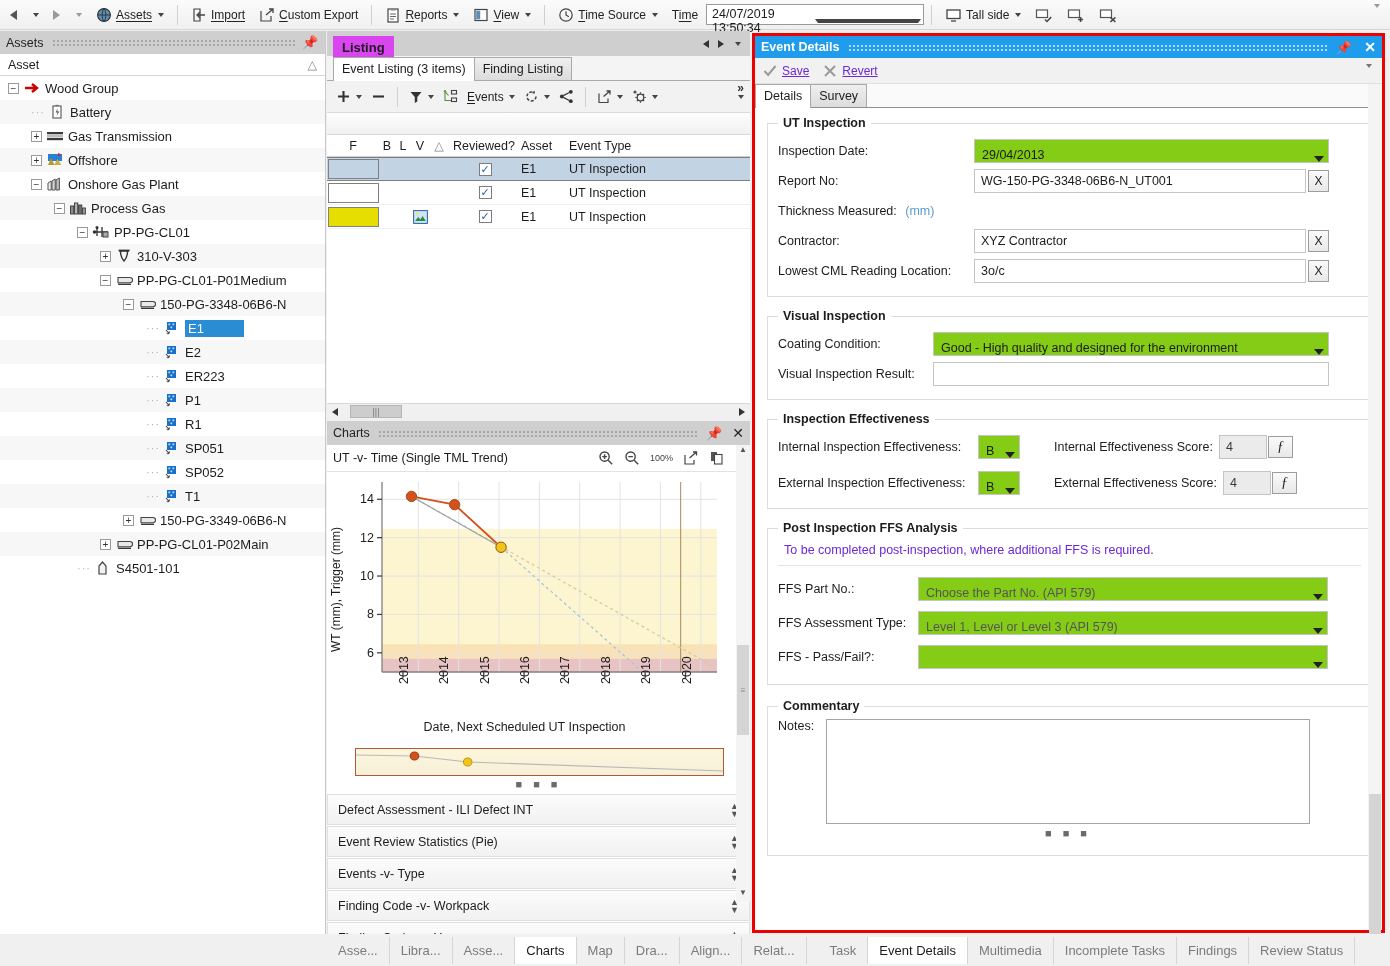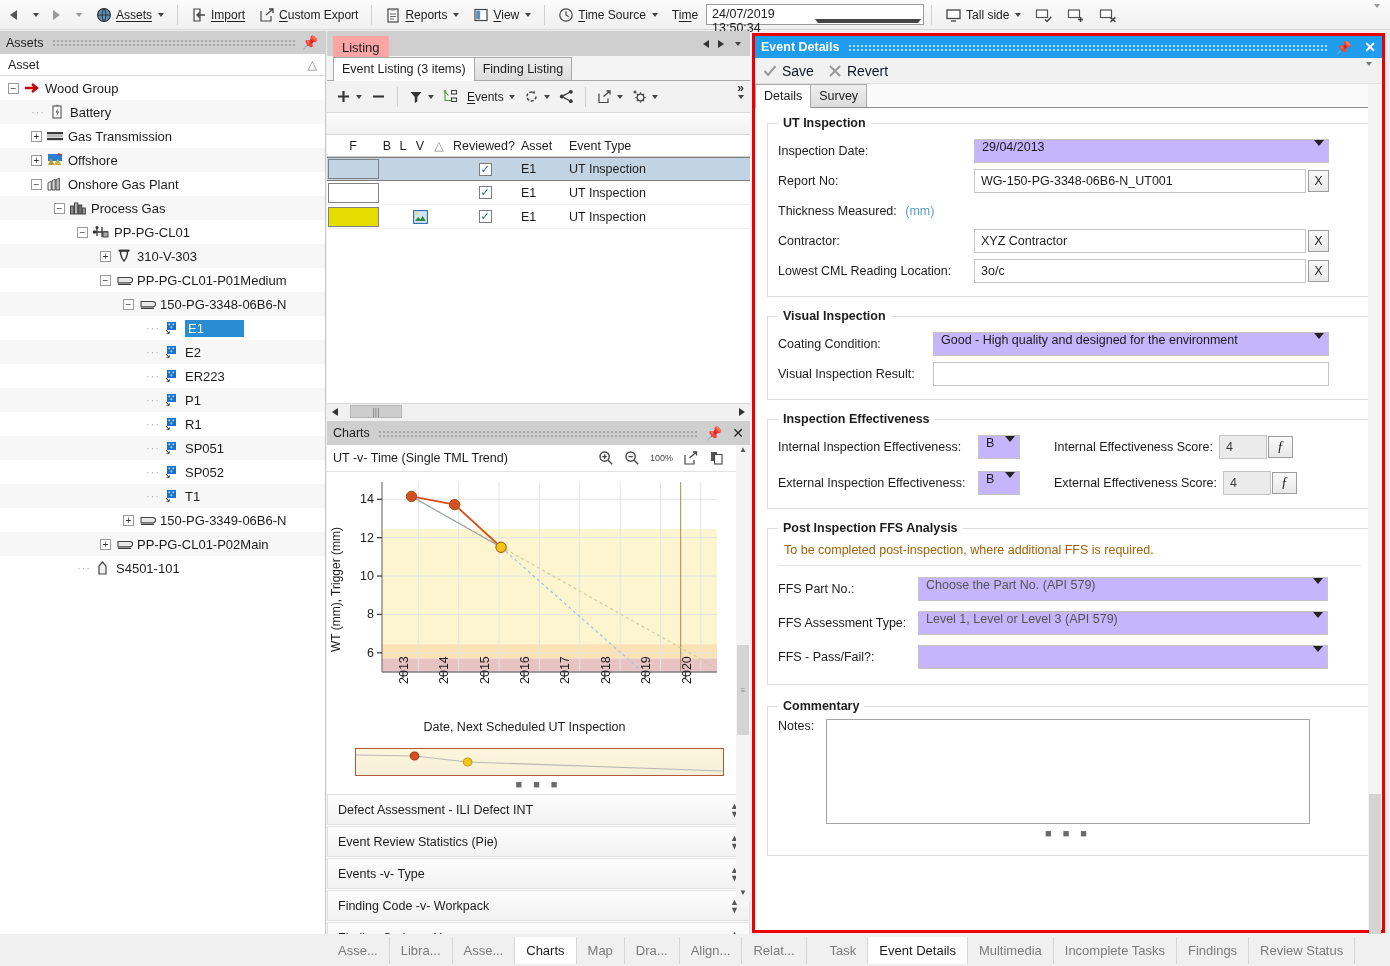--- a/index.html
+++ b/index.html
@@ -54,21 +54,21 @@
   .exp { width: 11px; height: 11px; border: 1px solid #9a9a9a; background: #fff;
          display: inline-flex; align-items: center; justify-content: center;
          font-size: 10px; line-height: 9px; color: #333; margin-right: 4px; cursor: pointer; flex: none; }
   .ticon { width: 18px; height: 16px; margin-right: 4px; display: inline-block; flex: none; }
   .lbl { font-size: 13px; }
   .dotline { color: #b5b5b5; letter-spacing: 1px; margin-right: 2px; font-size: 11px; }
 
   
   .listing-panel { position: absolute; left: 327px; top: 31px; width: 423px; height: 388px; background: #fff; }
   .listing-cap { height: 25px; background: #cfcfcf; display: flex; align-items: center; padding: 0 6px; }
-  .lcap-title { background: #fca5a5; padding: 4px 9px 5px; font-size: 13px; margin-top: 8px; }
+  .lcap-title { background: #d946ef; padding: 4px 9px 5px; font-size: 13px; margin-top: 8px; font-weight: bold; }
   .mini-nav { display: flex; gap: 9px; align-items: center; margin-left: auto; padding-right: 3px; }
   .tri-l { width:0;height:0;border-top:4px solid transparent;border-bottom:4px solid transparent;border-right:6px solid #333;}
   .tri-r { width:0;height:0;border-top:4px solid transparent;border-bottom:4px solid transparent;border-left:6px solid #333;}
   .tabs-row { display: flex; align-items: flex-end; height: 25px; padding-left: 6px;
               background: #f4f4f4; border-bottom: 1px solid #a9a9a9; }
   .tab { padding: 4px 8px 4px; font-size: 12.5px; border: 1px solid #a9a9a9; border-bottom: none;
          background: linear-gradient(#efefef,#dcdcdc); margin-right: -1px; cursor: pointer; }
   .tab.active { background: #fff; position: relative; top: 1px; padding-bottom: 5px; }
   .list-tb { height: 32px; background: #f2f2f2; border-bottom: 1px solid #dadada;
              display: flex; align-items: center; padding: 0 6px; gap: 3px; position: relative; }
@@ -106,41 +106,41 @@
   
   .ed-panel { position: absolute; left: 752px; top: 33px; width: 633px; height: 900px;
               border: 3px solid #ee0000; background: #fff; }
   .ed-cap { height: 22px; background: #1f9cec; display: flex; align-items: center;
             padding: 0 6px; color: #fff; font-size: 12.5px; font-weight: bold; }
   .ed-dotfill { flex: 1; height: 7px; margin: 0 8px;
                 background-image: radial-gradient(rgba(255,255,255,.65) 40%, transparent 41%);
                 background-size: 4px 4px; }
   .ed-tb { height: 26px; background: #f1f1f1; display: flex; align-items: center; padding: 0 8px; gap: 14px;
            border-bottom: 1px solid #e0e0e0; position: relative; }
-  .ed-tb span { color: #0f172a; font-size: 14px; }
+  .ed-tb span { color: #6d28d9; font-size: 12px; text-decoration: underline; }
   .ed-tabs { display: flex; align-items: flex-end; height: 24px; padding-left: 0;
              background: #fafafa; border-bottom: 1px solid #8f8f8f; }
   .fieldset { border: 1px solid #dcdcdc; margin: 8px 10px 0 12px; padding: 6px 10px 10px; position: relative; }
   .fieldset > legend { padding: 0 5px; font-size: 12.5px; font-weight: bold; color: #1c1c1c; }
   .frow { display: flex; align-items: center; height: 30px; }
   .flabel { font-size: 12.5px; white-space: nowrap; }
   .finput { height: 24px; border: 1px solid #c4c4c4; background: #fff; display: flex; align-items: center;
             padding: 0 6px; font-size: 12.5px; color: #1c1c1c; }
-  .fsel { height: 24px; border: 1px solid #c4c4c4; background: #c4b5fd; display: flex; align-items: flex-start;
+  .fsel { height: 24px; border: 1px solid #c4c4c4; background: #84cc16; display: flex; align-items: flex-end;
           padding: 0 4px 0 7px; font-size: 12.5px; }
   .fsel .caret2, .finput .caret2 { margin-left: auto; width:0;height:0;
         border-left:5px solid transparent;border-right:5px solid transparent;border-top:6px solid #222; }
   .xbtn { width: 21px; height: 22px; border: 1px solid #9d9d9d; background: linear-gradient(#fafafa,#e8e8e8);
           display: flex; align-items: center; justify-content: center; font-size: 12px; margin-left: 2px; cursor: pointer; }
   .fbtn { width: 25px; height: 22px; border: 1px solid #9d9d9d; background: linear-gradient(#fafafa,#e8e8e8);
           display: flex; align-items: center; justify-content: center; font-style: italic; font-family: "Liberation Serif", serif;
           font-size: 14px; margin-left: 1px; cursor: pointer; }
   .ro-input { height: 24px; border: 1px solid #c4c4c4; background: #ebebeb; display: flex; align-items: center;
               padding: 0 6px; font-size: 12.5px; color: #3a3a3a; width: 48px; }
-  .hintline { font-size: 12.5px; color: #a16207; padding: 2px 2px 8px 6px; border-bottom: 1px solid #e4e4e4;
+  .hintline { font-size: 12.5px; color: #6d28d9; padding: 2px 2px 8px 6px; border-bottom: 1px solid #e4e4e4;
               margin-bottom: 6px; }
   .notes-box { width: 484px; height: 105px; border: 1px solid #a5a5a5; background: #fff; }
   .ed-scroll { position: absolute; right: 0; top: 48px; width: 14px; bottom: 0; background: #f4f4f4; }
   .ed-scroll-thumb { position: absolute; top: 710px; left: 1px; width: 12px; height: 145px; background: #d4d4d4; }
 
   
   .bottom-bar { position: absolute; left: 0; bottom: 0; width: 1390px; height: 32px;
                 background: #f0f0f0; display: flex; align-items: center; }
   .btab { padding: 6px 11px; font-size: 13px; color: #7b7b7b; border-right: 1px solid #d5d5d5; cursor: pointer; }
   .btab.active { background: #fff; color: #1c1c1c; }

